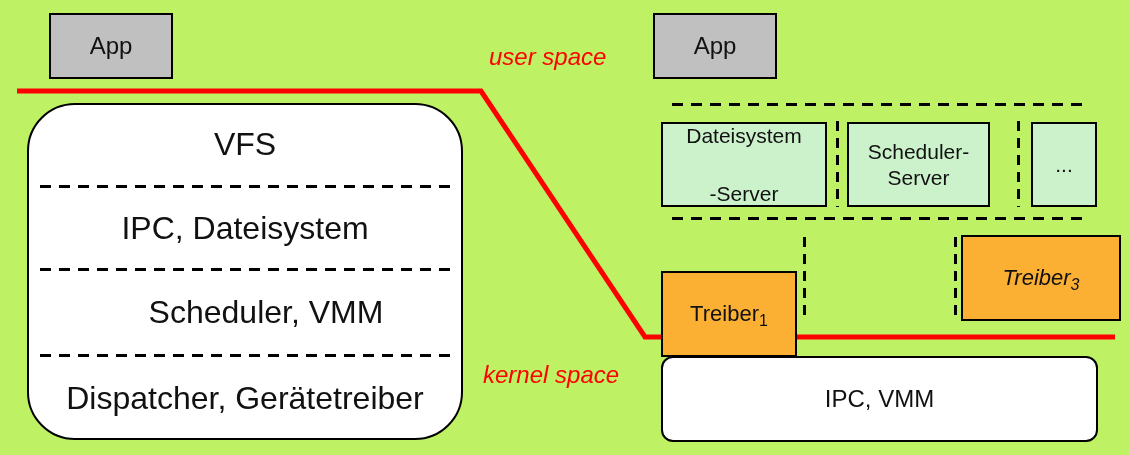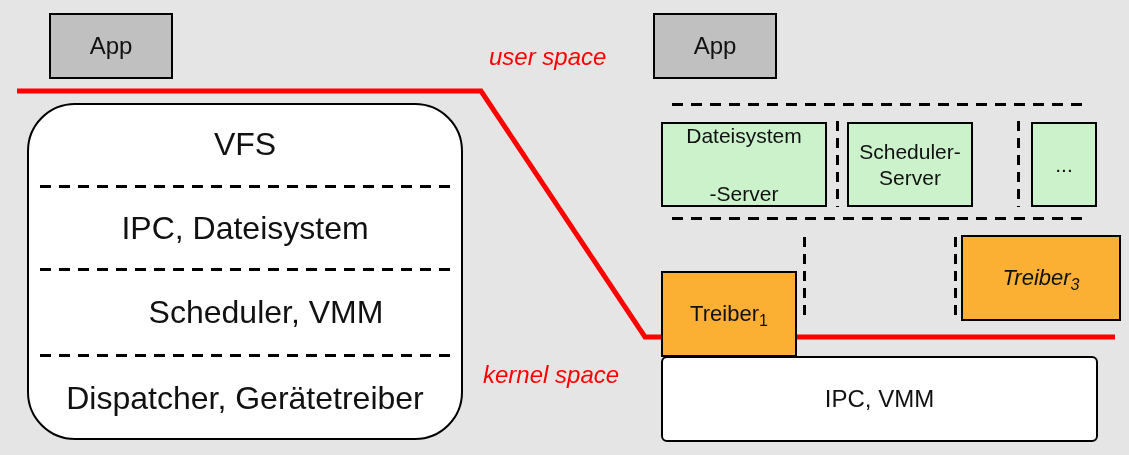--- a/index.html
+++ b/index.html
@@ -7,21 +7,21 @@
     --app-fill:#c0c0c0;
     --server-fill:#ccf2cc;
     --driver-fill:#fbb034;
     --ink:#111111;
   }
   *{margin:0;padding:0;box-sizing:border-box;}
   html,body{background:#ffffff;}
   .canvas{
     position:relative;
     width:1129px;height:455px;
-    background:#e5e5e5;
+    background:#bef264;
     font-family:"Liberation Sans", sans-serif;
     color:var(--ink);
     overflow:hidden;
   }
   .abs{position:absolute;}
   .box{
     border:2px solid #000;
     display:flex;align-items:center;justify-content:center;
     text-align:center;
   }
@@ -56,21 +56,21 @@
   .driver-box{
     top:235px;height:86px;
     background:var(--driver-fill);
     font-size:22px;
   }
   .driver-box sub{
     font-size:16px;vertical-align:-5px;line-height:0;
   }
   .kernel-rect{
     left:661px;top:356px;width:437px;height:86px;
-    border-radius:6px;background:#fff;
+    border-radius:12px;background:#fff;
     font-size:24px;
   }
   .space-label{
     color:var(--red);
     font-size:24px;font-style:italic;
     white-space:nowrap;
   }
   svg.boundary{left:0;top:0;pointer-events:none;}
 </style>
 </head>
@@ -103,21 +103,21 @@
     <span>App</span>
   </div>
 
   <div class="abs hdash" style="left:672px;top:103px;width:416px;"></div>
 
   <div class="abs box server-box" style="left:661px;width:166px;gap:32px;">
     <span>Dateisystem</span>
     <span>-Server</span>
   </div>
   <div class="abs vdash" style="left:836px;top:121px;height:86px;"></div>
-  <div class="abs box server-box" style="left:847px;width:126px;">
+  <div class="abs box server-box" style="left:847px;width:143px;">
     <span>Scheduler-</span>
     <span>Server</span>
   </div>
   <div class="abs vdash" style="left:1017px;top:121px;height:86px;"></div>
   <div class="abs box server-box" style="left:1031px;width:66px;">
     <span>...</span>
     <span></span>
   </div>
 
   <div class="abs hdash" style="left:672px;top:217px;width:416px;"></div>

